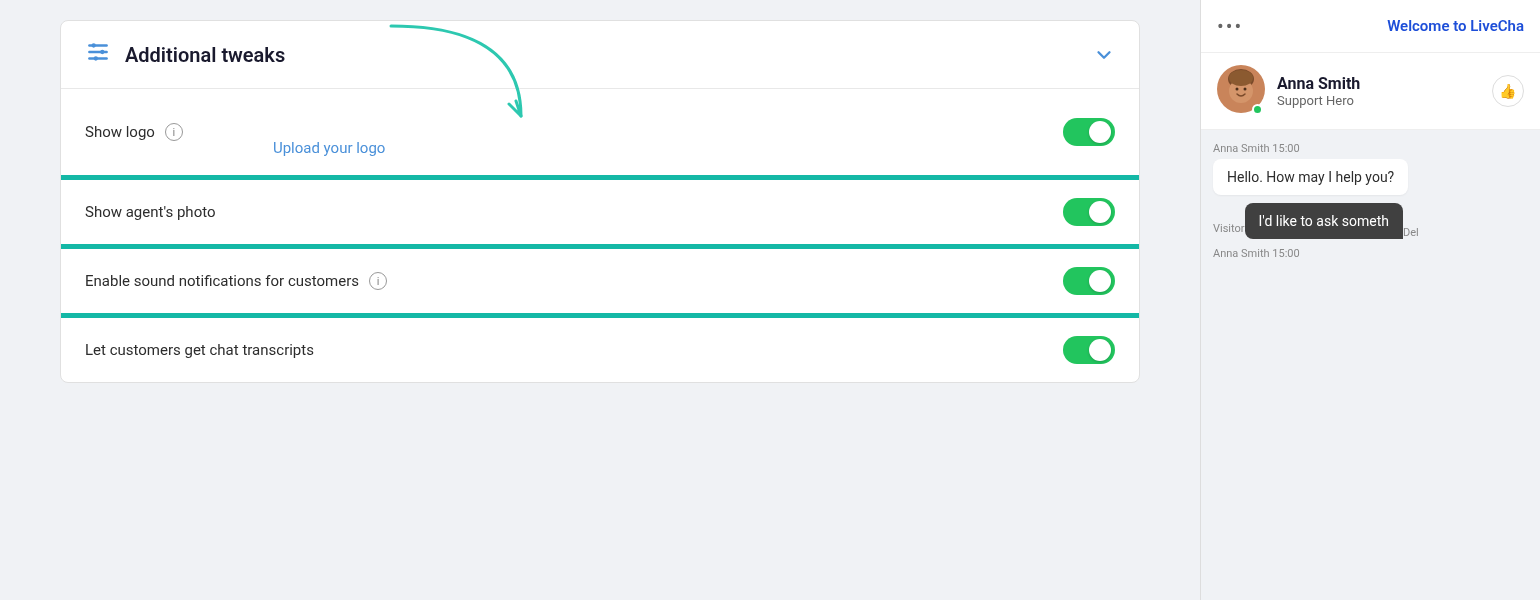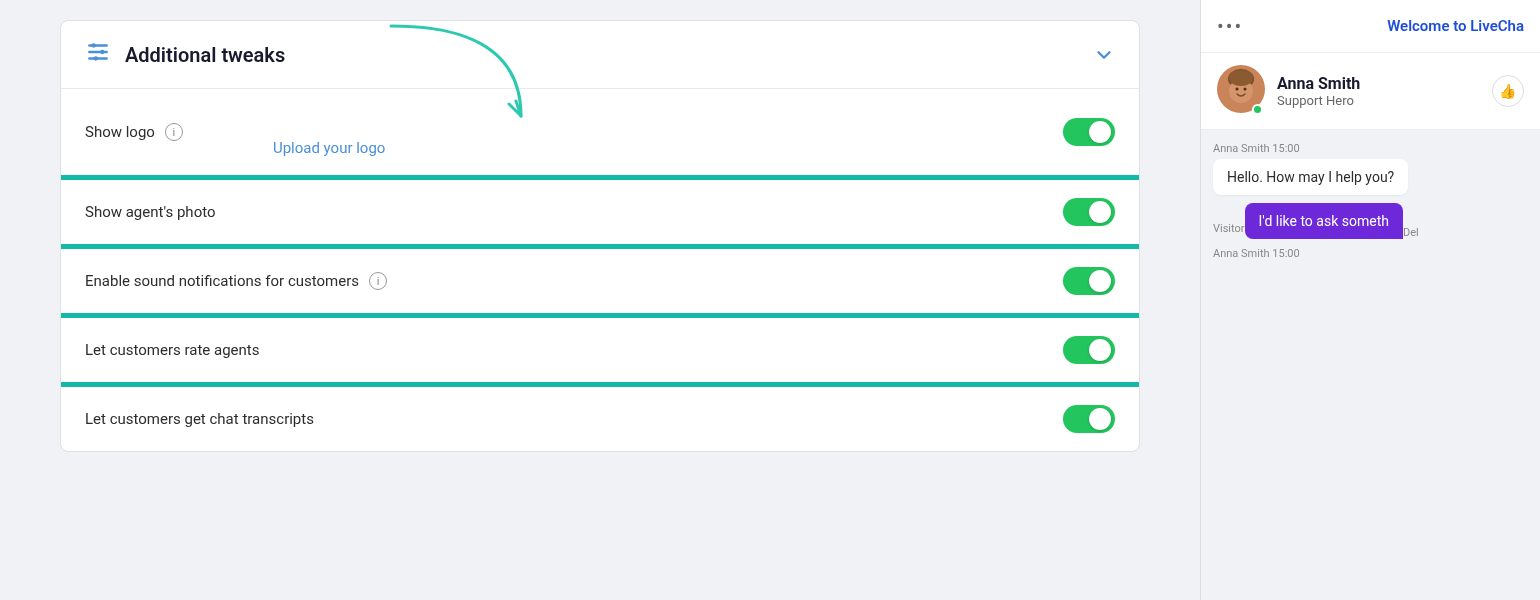--- a/index.html
+++ b/index.html
@@ -240,21 +240,21 @@
       background: #fff;
       border-radius: 8px;
       padding: 10px 14px;
       font-size: 14px;
       color: #2d2d2d;
       max-width: 240px;
       box-shadow: 0 1px 2px rgba(0,0,0,0.05);
     }
 
     .message-bubble-visitor {
-      background: #6d28d9;
+      background: #404040;
       border-radius: 8px 8px 0 8px;
       padding: 10px 14px;
       font-size: 14px;
       color: #fff;
       max-width: 240px;
     }
 
     .message-meta-right {
       font-size: 11px;
       color: #888;
@@ -334,30 +334,20 @@
         <span>Enable sound notifications for customers</span>
         <span class="info-icon">i</span>
       </div>
       <div class="toggle">
         <div class="toggle-track">
           <div class="toggle-thumb"></div>
         </div>
       </div>
     </div>
 
-    <div class="row">
-      <div class="row-left">
-        <span>Let customers rate agents</span>
-      </div>
-      <div class="toggle">
-        <div class="toggle-track">
-          <div class="toggle-thumb"></div>
-        </div>
-      </div>
-    </div>
 
     <div class="row">
       <div class="row-left">
         <span>Let customers get chat transcripts</span>
       </div>
       <div class="toggle">
         <div class="toggle-track">
           <div class="toggle-thumb"></div>
         </div>
       </div>

